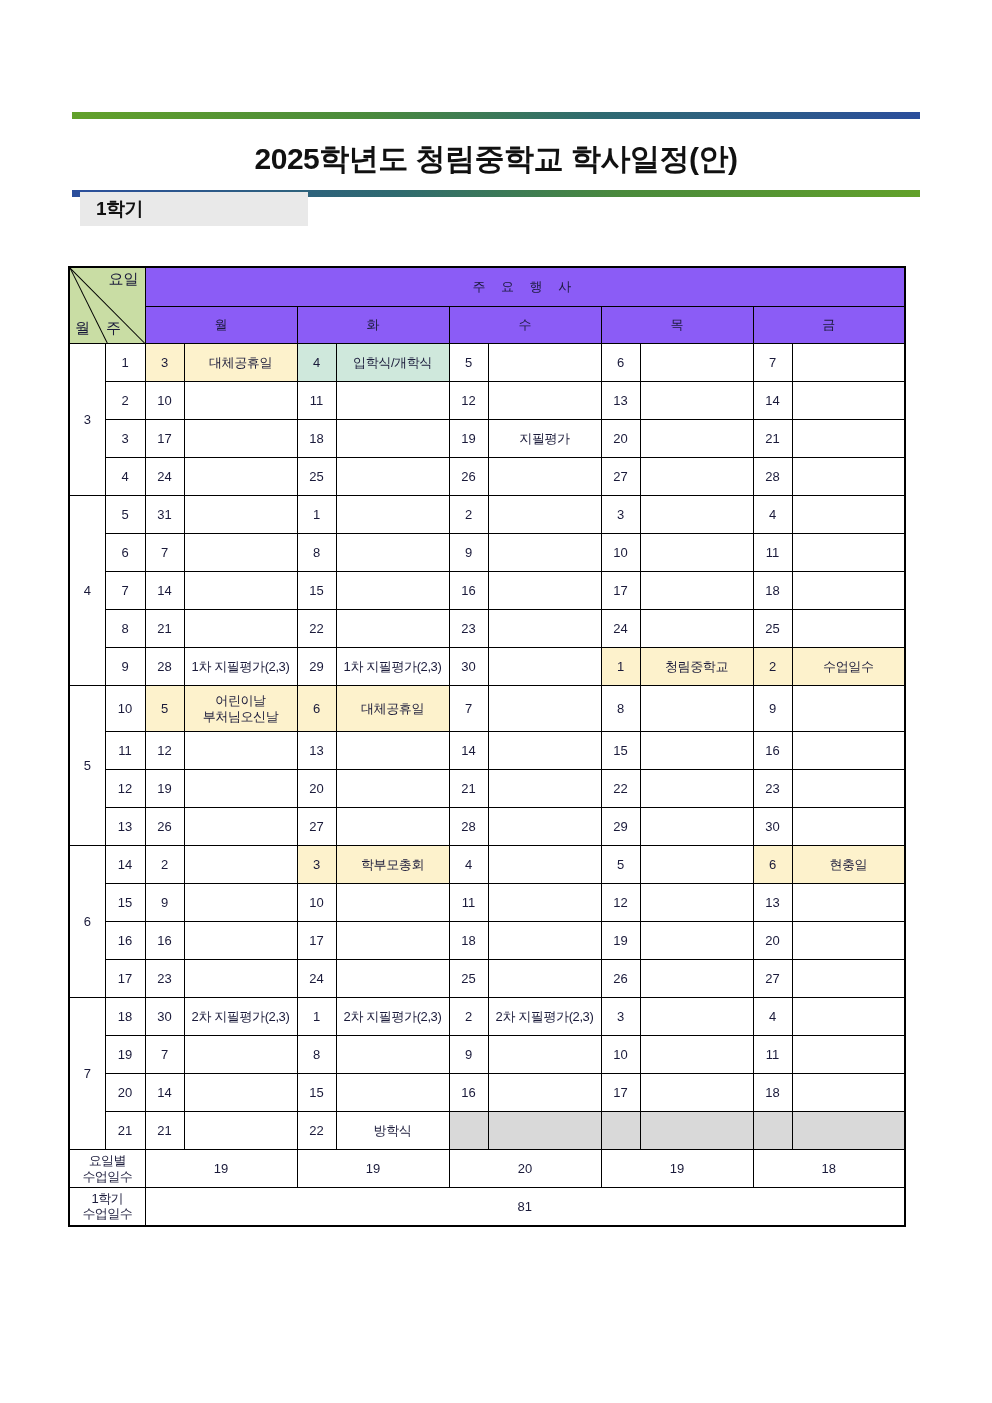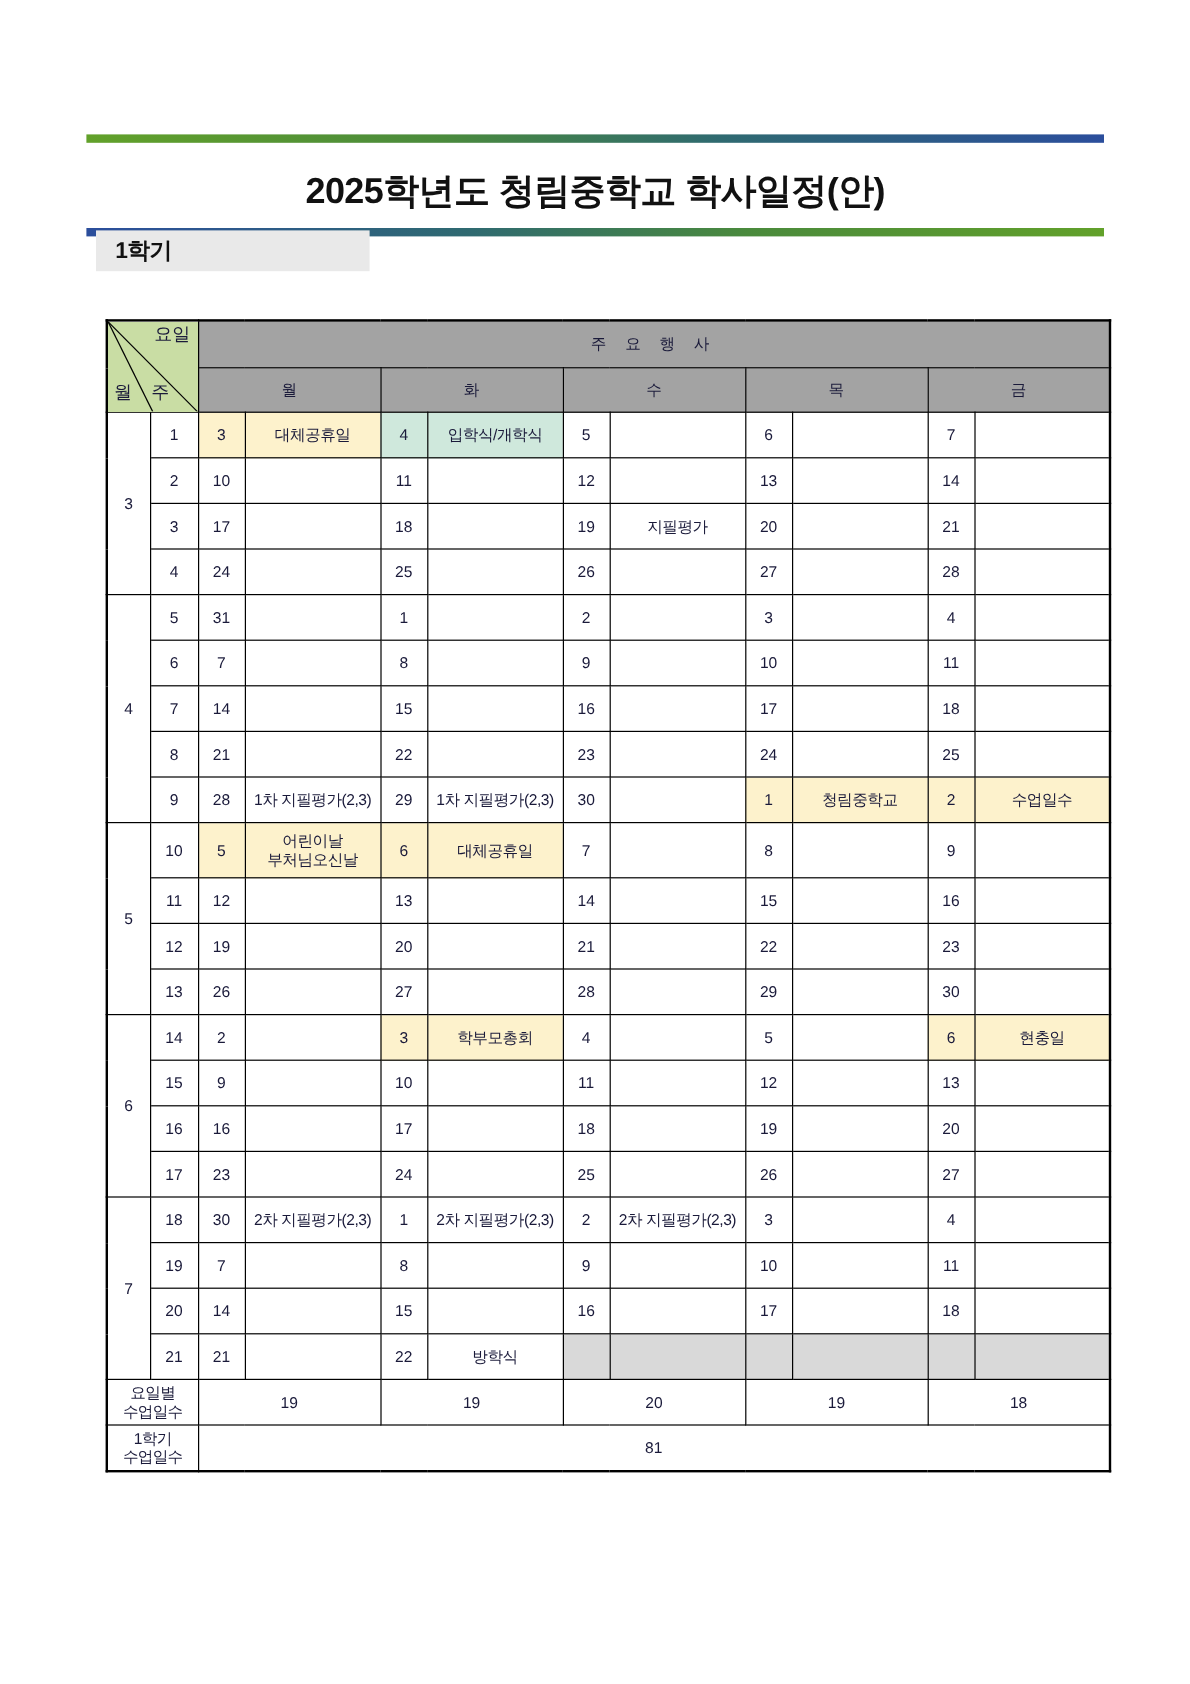--- a/index.html
+++ b/index.html
@@ -65,21 +65,21 @@
     font-size: 19px;
     font-weight: bold;
     padding-left: 16px;
     letter-spacing: -0.5px;
     color: #111111;
   }
 
   
   .cal-wrap {
     position: absolute;
-    left: 88px;
+    left: 68px;
     top: 266px;
     width: 772px;
   }
   table.cal {
     border-collapse: collapse;
     table-layout: fixed;
     width: 838px;
     border: 2px solid #000000;
   }
   table.cal td, table.cal th {
@@ -88,21 +88,21 @@
     margin: 0;
     font-weight: normal;
     vertical-align: middle;
     text-align: center;
     font-size: 13px;
     color: #1a1a3a;
   }
 
   
   .hdr {
-    background: #a3a3a3;
+    background: #8b5cf6;
     font-size: 16px;
     color: #111111;
   }
   .hdr-main {
     font-size: 19px;
     letter-spacing: 6px;
     height: 38px;
     font-weight: normal;
   }
   .hdr-day {

